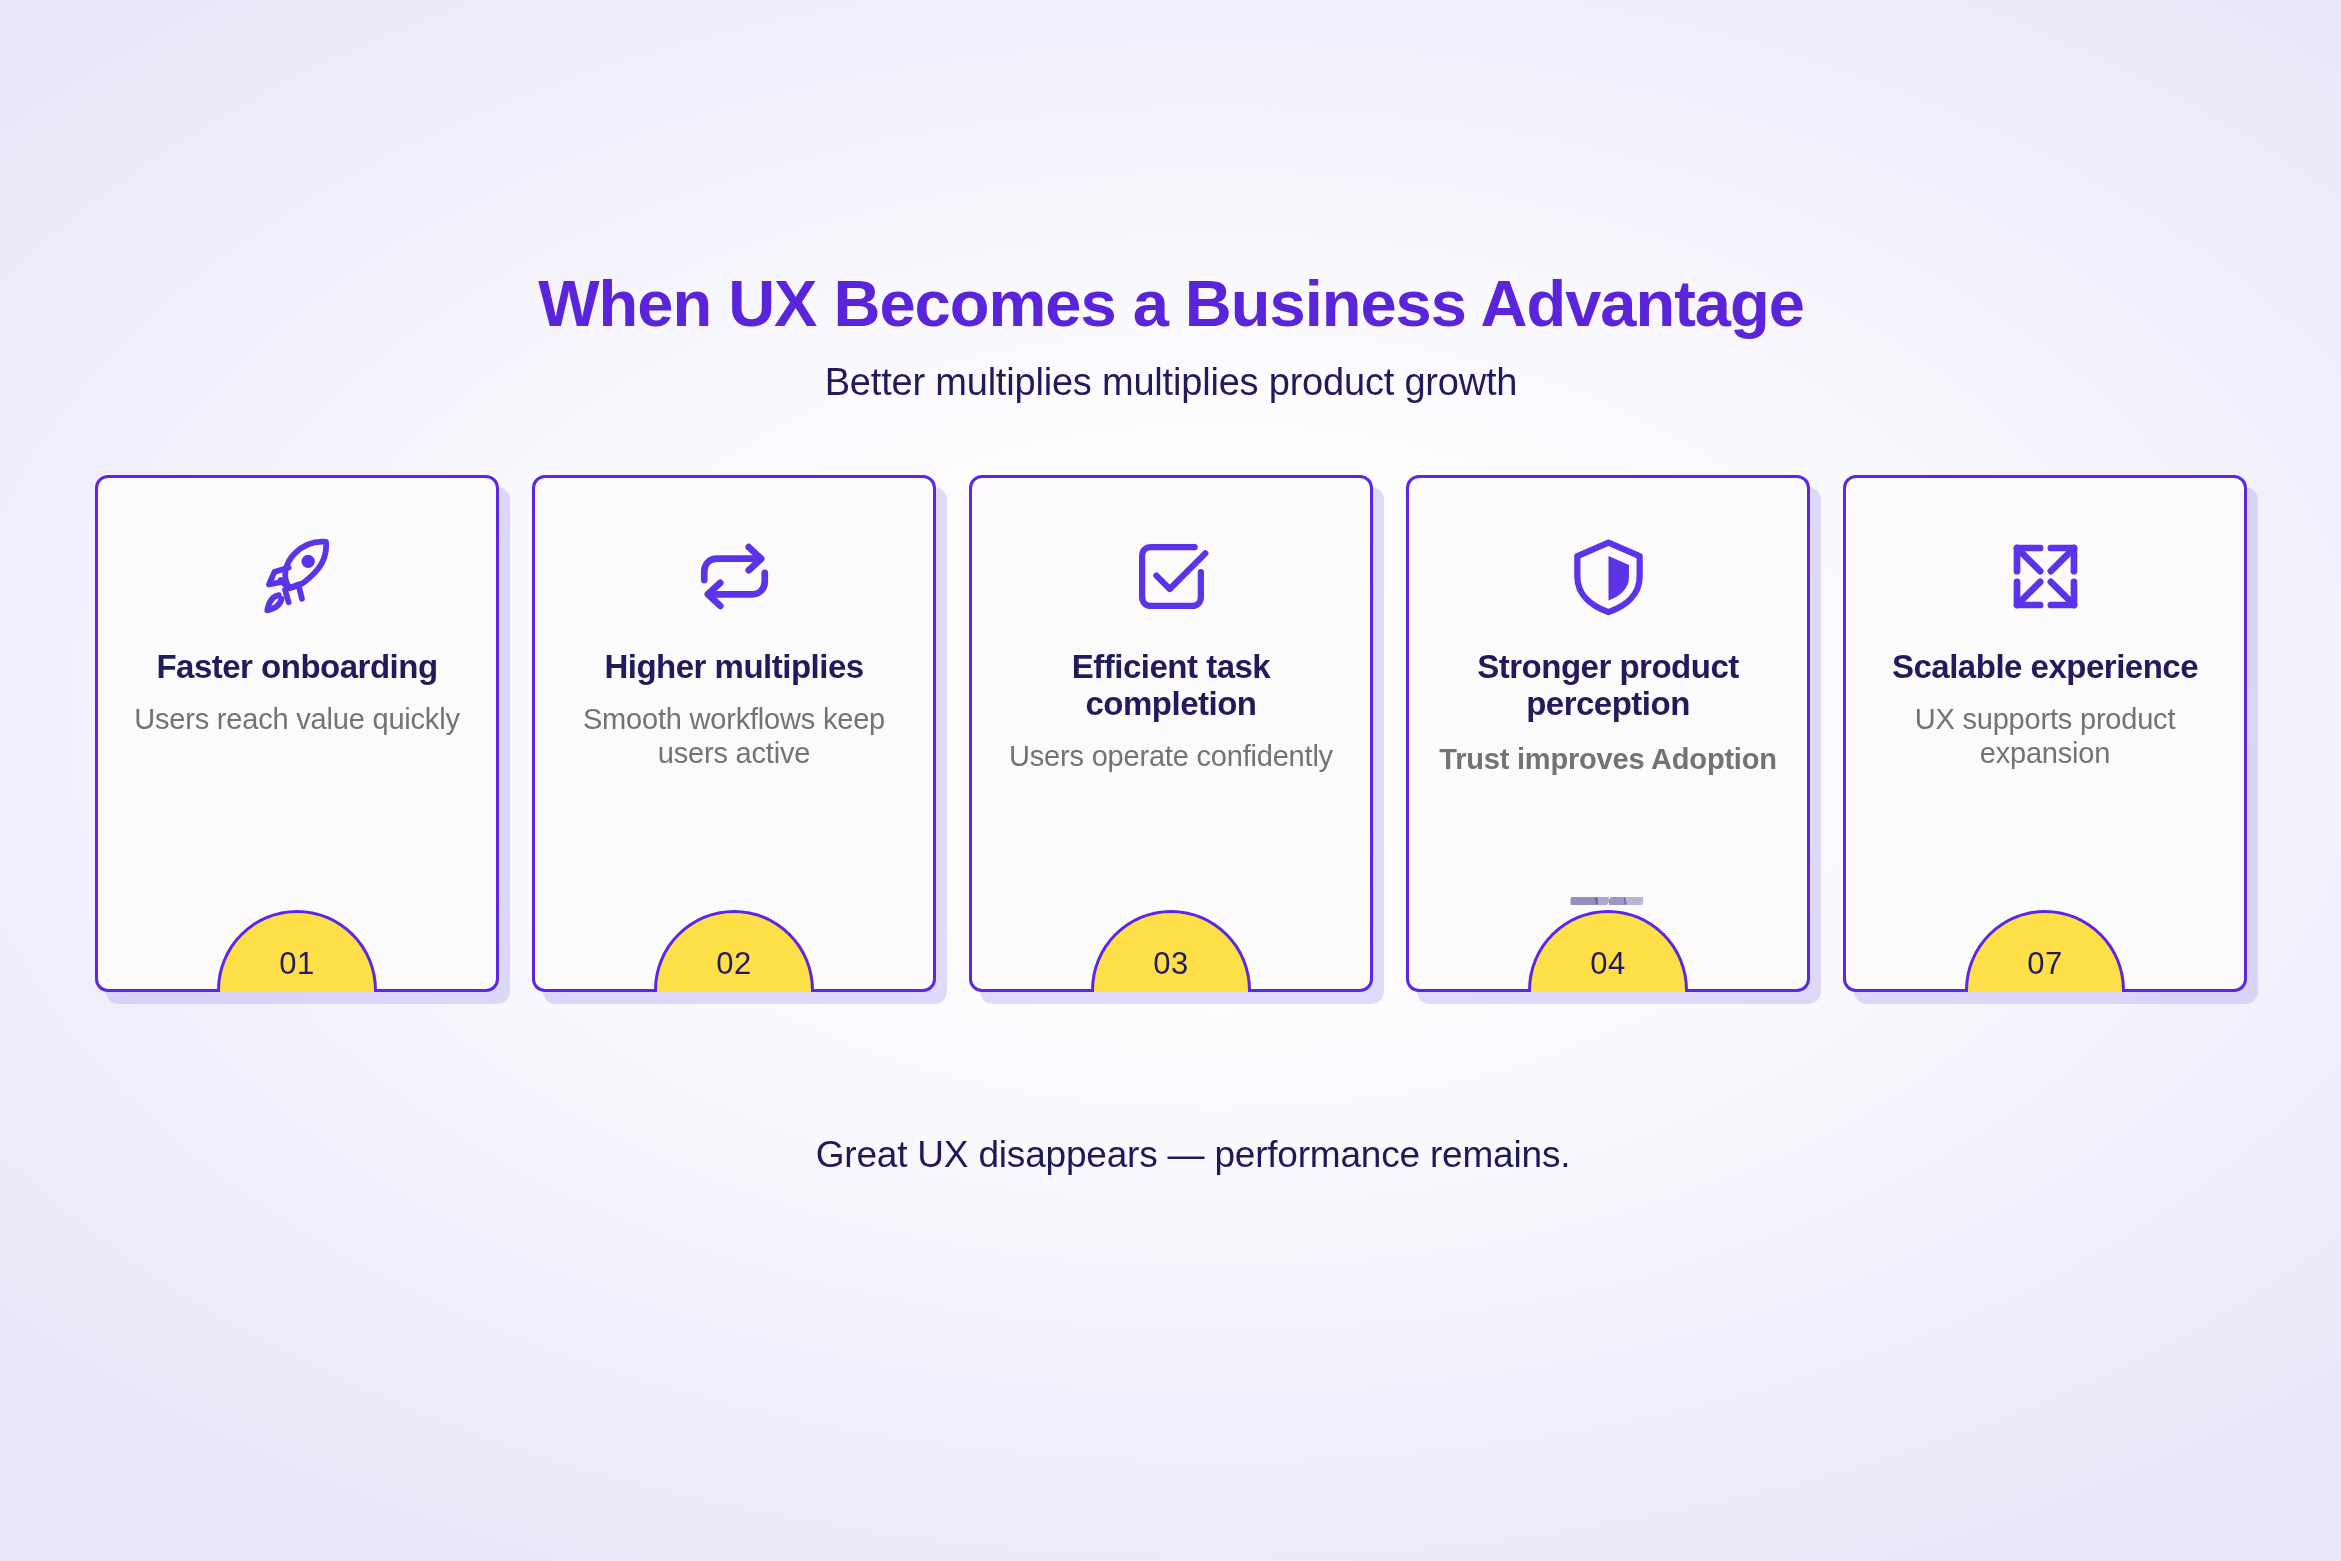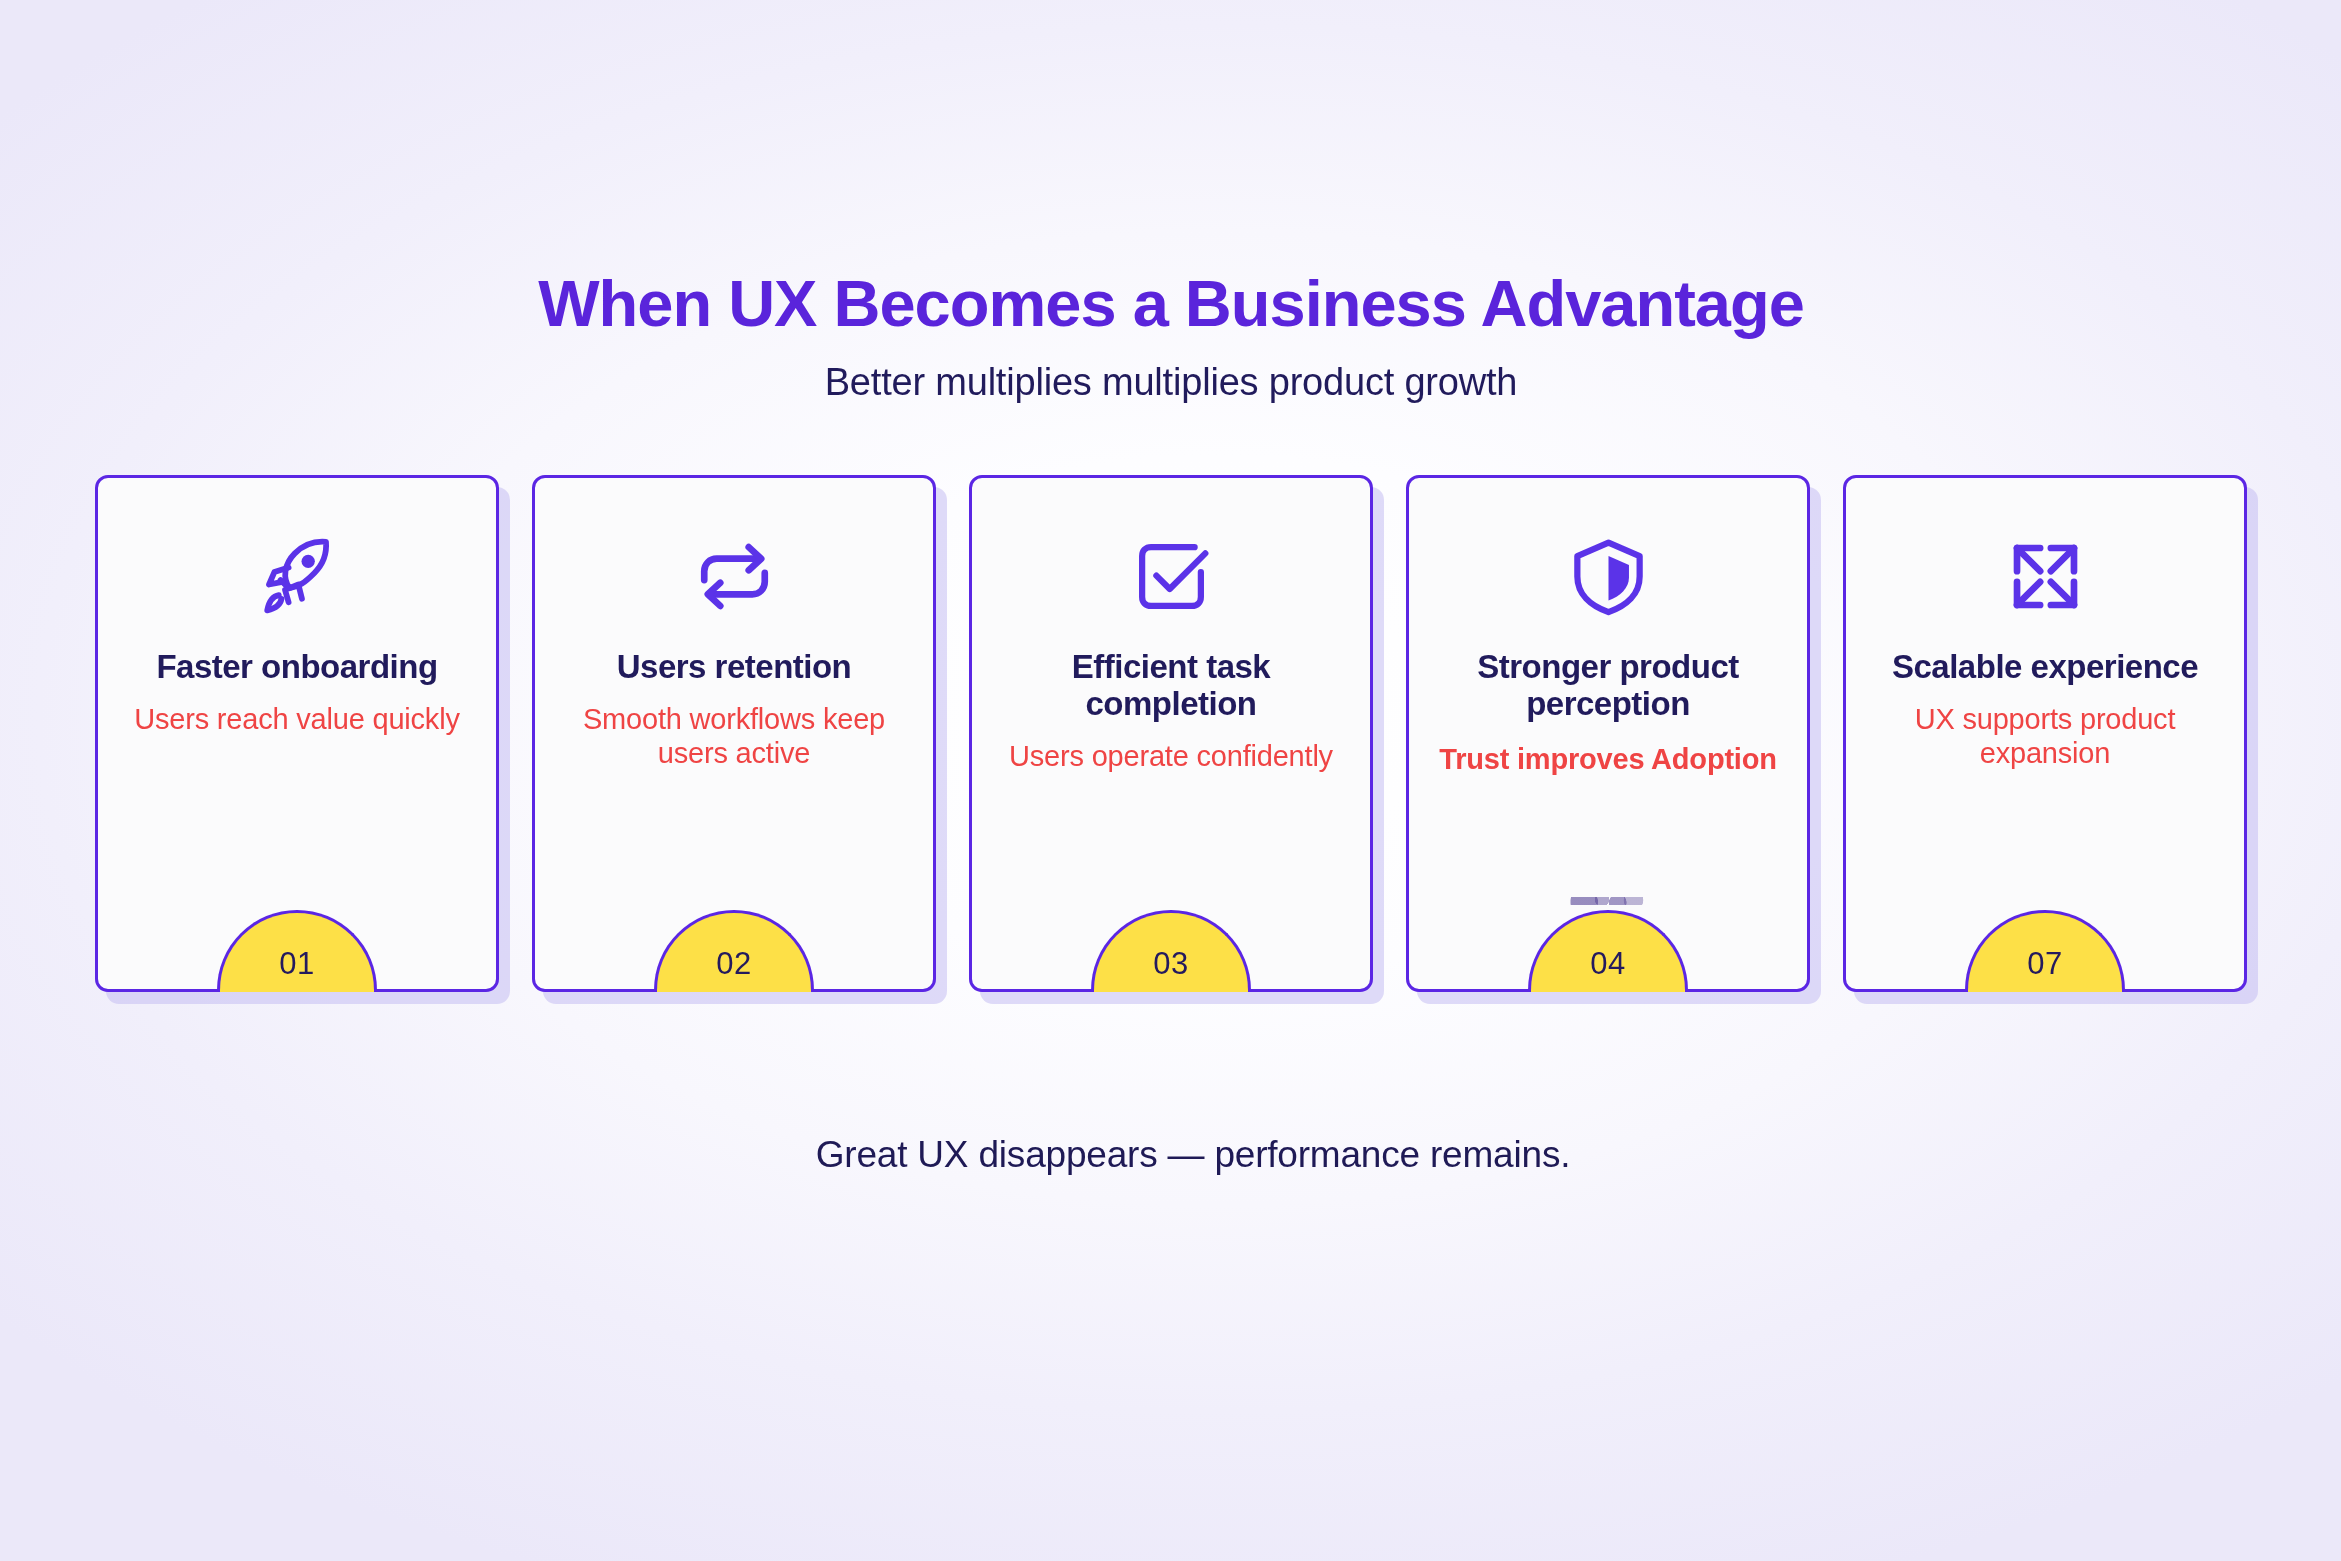--- a/index.html
+++ b/index.html
@@ -93,21 +93,21 @@
     color: #211B5C;
     line-height: 1.12;
     text-align: center;
     letter-spacing: -0.5px;
   }
 
   .card-body {
     margin-top: 17px;
     font-size: 29px;
     font-weight: normal;
-    color: #ef4444;
+    color: #737373;
     line-height: 1.16;
     text-align: center;
     letter-spacing: -0.2px;
   }
 
   .card.wide-gap .card-body { margin-top: 20px; font-weight: bold; }
 
   
   .badge {
     position: absolute;
@@ -192,21 +192,21 @@
 
     <div class="card">
       <div class="icon-wrap">
         <svg viewBox="0 0 100 100" fill="none" stroke="#5B33E8" stroke-width="7.5" stroke-linecap="round" stroke-linejoin="round">
           <path d="M16 54 V44 C16 36 22 30 30 30 H78"></path>
           <path d="M66 17 L80 30 L66 43"></path>
           <path d="M84 46 V56 C84 64 78 70 70 70 H22"></path>
           <path d="M34 57 L20 70 L34 83"></path>
         </svg>
       </div>
-      <div class="card-heading">Users retention</div>
+      <div class="card-heading">Higher multiplies</div>
       <div class="card-body">Smooth workflows keep users active</div>
       <div class="badge">
         <span class="badge-num">02</span>
       </div>
     </div>
 
     <div class="card">
       <div class="icon-wrap">
         <svg viewBox="0 0 100 100" fill="none" stroke="#5B33E8" stroke-width="7" stroke-linecap="round" stroke-linejoin="round">
           <path d="M76 17 H27 C21 17 17 21 17 27 V73 C17 79 21 83 27 83 H73 C79 83 83 79 83 73 V45"></path>

